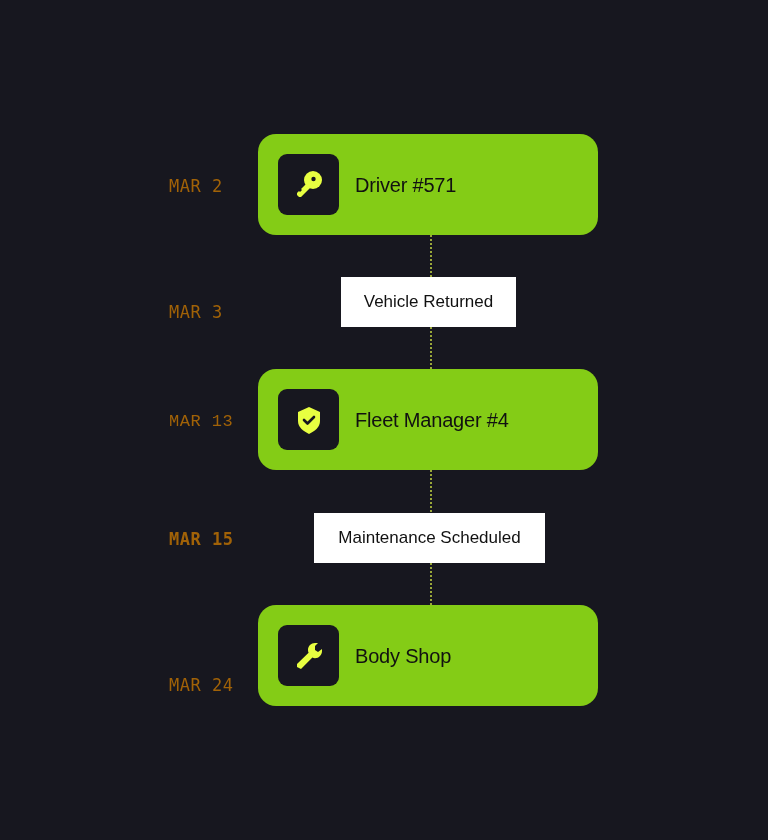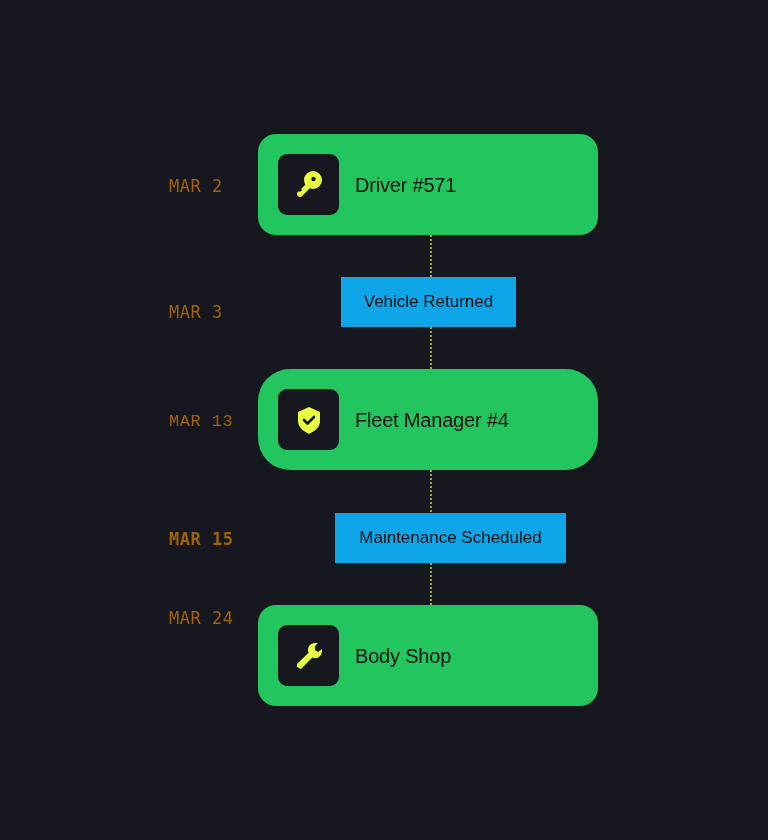--- a/index.html
+++ b/index.html
@@ -5,33 +5,33 @@
   html, body { margin:0; padding:0; }
   body {
     width:768px; height:840px; background:#17171f; position:relative; overflow:hidden;
     font-family: "Liberation Sans", sans-serif;
   }
   .date {
     position:absolute; left:169px; font-family:"DejaVu Sans Mono", monospace;
     font-size:17px; color:#a16207; letter-spacing:0.5px; transform:translateY(-50%);
   }
   .card {
-    position:absolute; left:258px; width:340px; height:101px; background:#22c55e;
+    position:absolute; left:258px; width:340px; height:101px; background:#84cc16;
     border-radius:18px; box-sizing:border-box;
   }
   .card .icon {
     position:absolute; left:20px; top:20px; width:61px; height:61px;
     background:#17171f; border-radius:9px; display:flex; align-items:center; justify-content:center;
   }
   .card .label {
     position:absolute; left:97px; top:50%; transform:translateY(-50%);
     font-size:20px; color:#111; letter-spacing:-0.2px;
   }
   .event {
-    position:absolute; height:50px; background:#0ea5e9; display:flex; align-items:center; justify-content:center;
+    position:absolute; height:50px; background:#ffffff; display:flex; align-items:center; justify-content:center;
     font-size:17px; color:#111; box-sizing:border-box;
   }
   .connector {
     position:absolute; left:430px; width:0; border-left:2px dotted #9aa83a;
   }
 </style>
 </head>
 <body>
 
 <div class="connector" style="top:235px;height:42px;"></div>
@@ -48,34 +48,34 @@
       <path d="M15 17 L19 21 L10 30 L8 30 L6 28 L6 26 L8 24 L9 25 L11 23 L10 22 Z" fill="#e8ff41"></path>
     </svg>
   </div>
   <div class="label">Driver #571</div>
 </div>
 
 <div class="date" style="top:312px;">MAR 3</div>
 <div class="event" style="left:341px;top:277px;width:175px;">Vehicle Returned</div>
 
 <div class="date" style="top:421px;font-family:Liberation Mono, monospace;">MAR 13</div>
-<div class="card" style="top:369px;border-radius:32px;">
+<div class="card" style="top:369px;">
   <div class="icon">
     <svg width="36" height="36" viewBox="0 0 36 36">
       <path d="M18 5 L29 10 L29 19 C29 25 24 29 18 32 C12 29 7 25 7 19 L7 10 Z" fill="#e8ff41"></path>
       <path d="M13 18 L16.5 21.5 L23 15" stroke="#17171f" stroke-width="2.6" fill="none" stroke-linecap="round" stroke-linejoin="round"></path>
     </svg>
   </div>
   <div class="label">Fleet Manager #4</div>
 </div>
 
 <div class="date" style="top:539px;font-weight:bold;">MAR 15</div>
-<div class="event" style="left:314px;top:513px;width:231px;margin-left:21px;">Maintenance Scheduled</div>
+<div class="event" style="left:314px;top:513px;width:231px;">Maintenance Scheduled</div>
 
-<div class="date" style="top:618px;">MAR 24</div>
+<div class="date" style="top:685px;">MAR 24</div>
 <div class="card" style="top:605px;padding-left:18px;">
   <div class="icon">
     <svg width="36" height="36" viewBox="0 0 36 36">
       <path d="M24 5 C20 5 17 8 17 12 C17 13 17.2 14 17.6 14.8 L6 26 L6 29 L10 31 L21.4 19.6 C22.2 20 23 20.2 24 20.2 C28 20.2 31 17 31 13 L31 11 L27 14 L24 12 L24 8 L27 5 Z" fill="#e8ff41"></path>
     </svg>
   </div>
   <div class="label">Body Shop</div>
 </div>
 
 </body></html>

